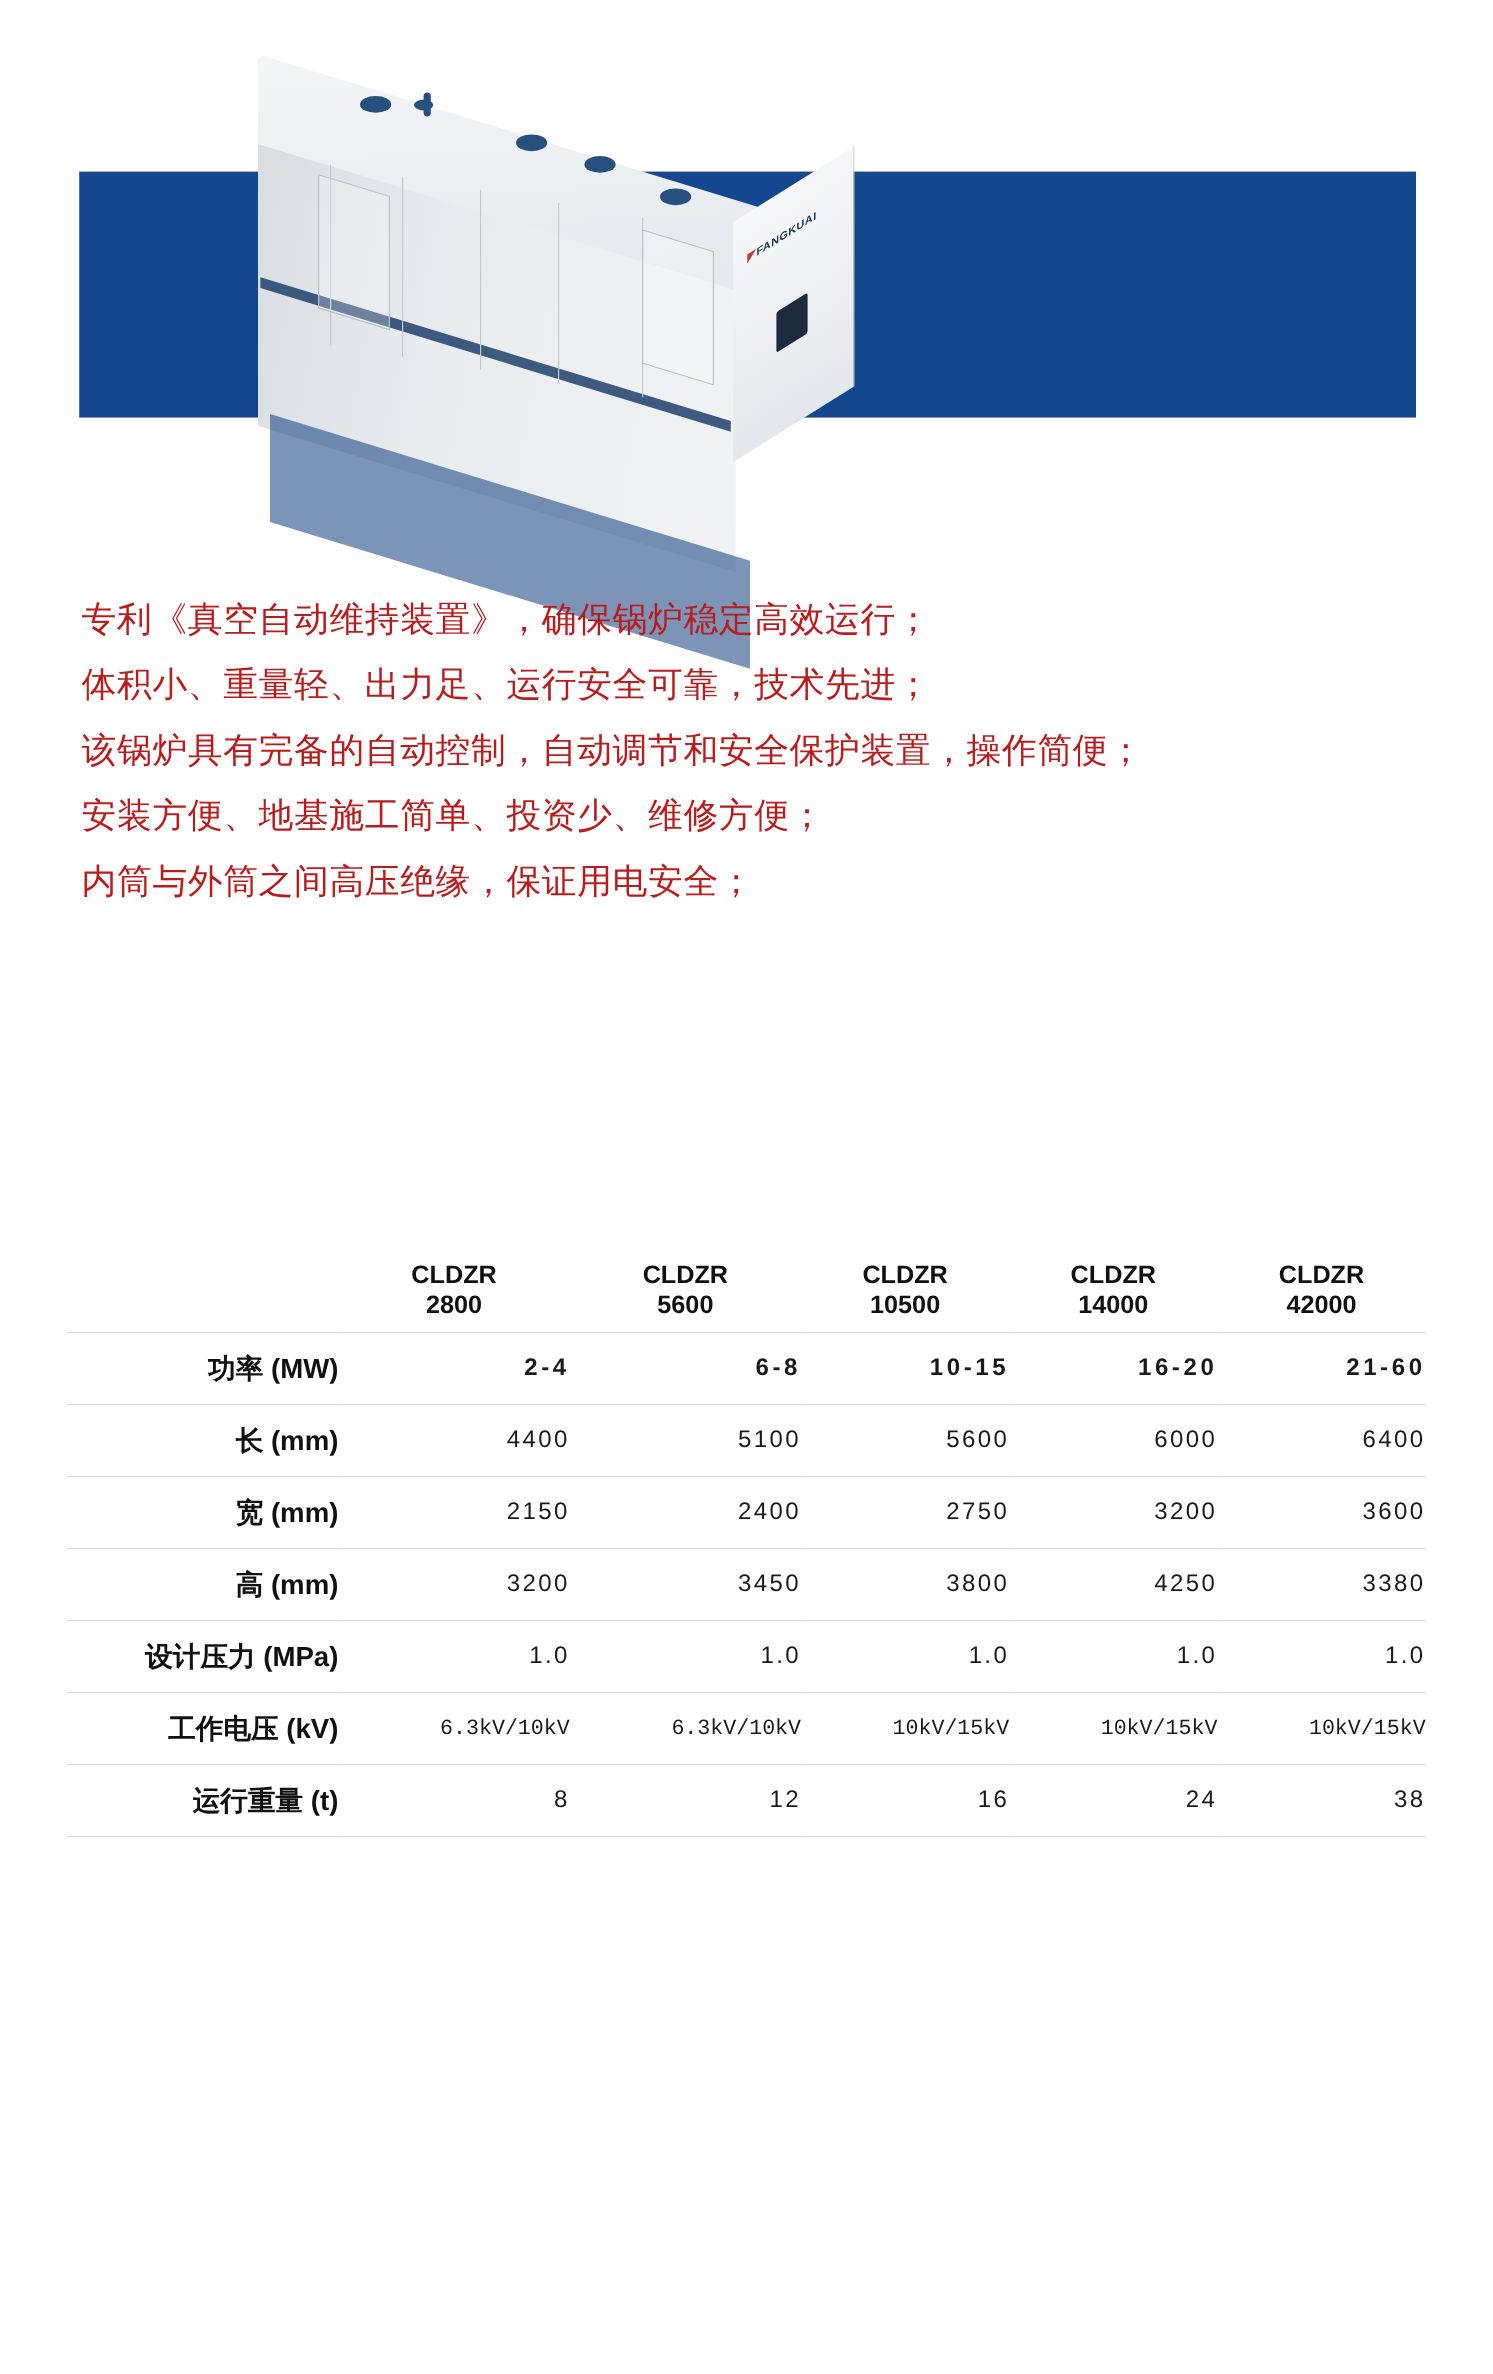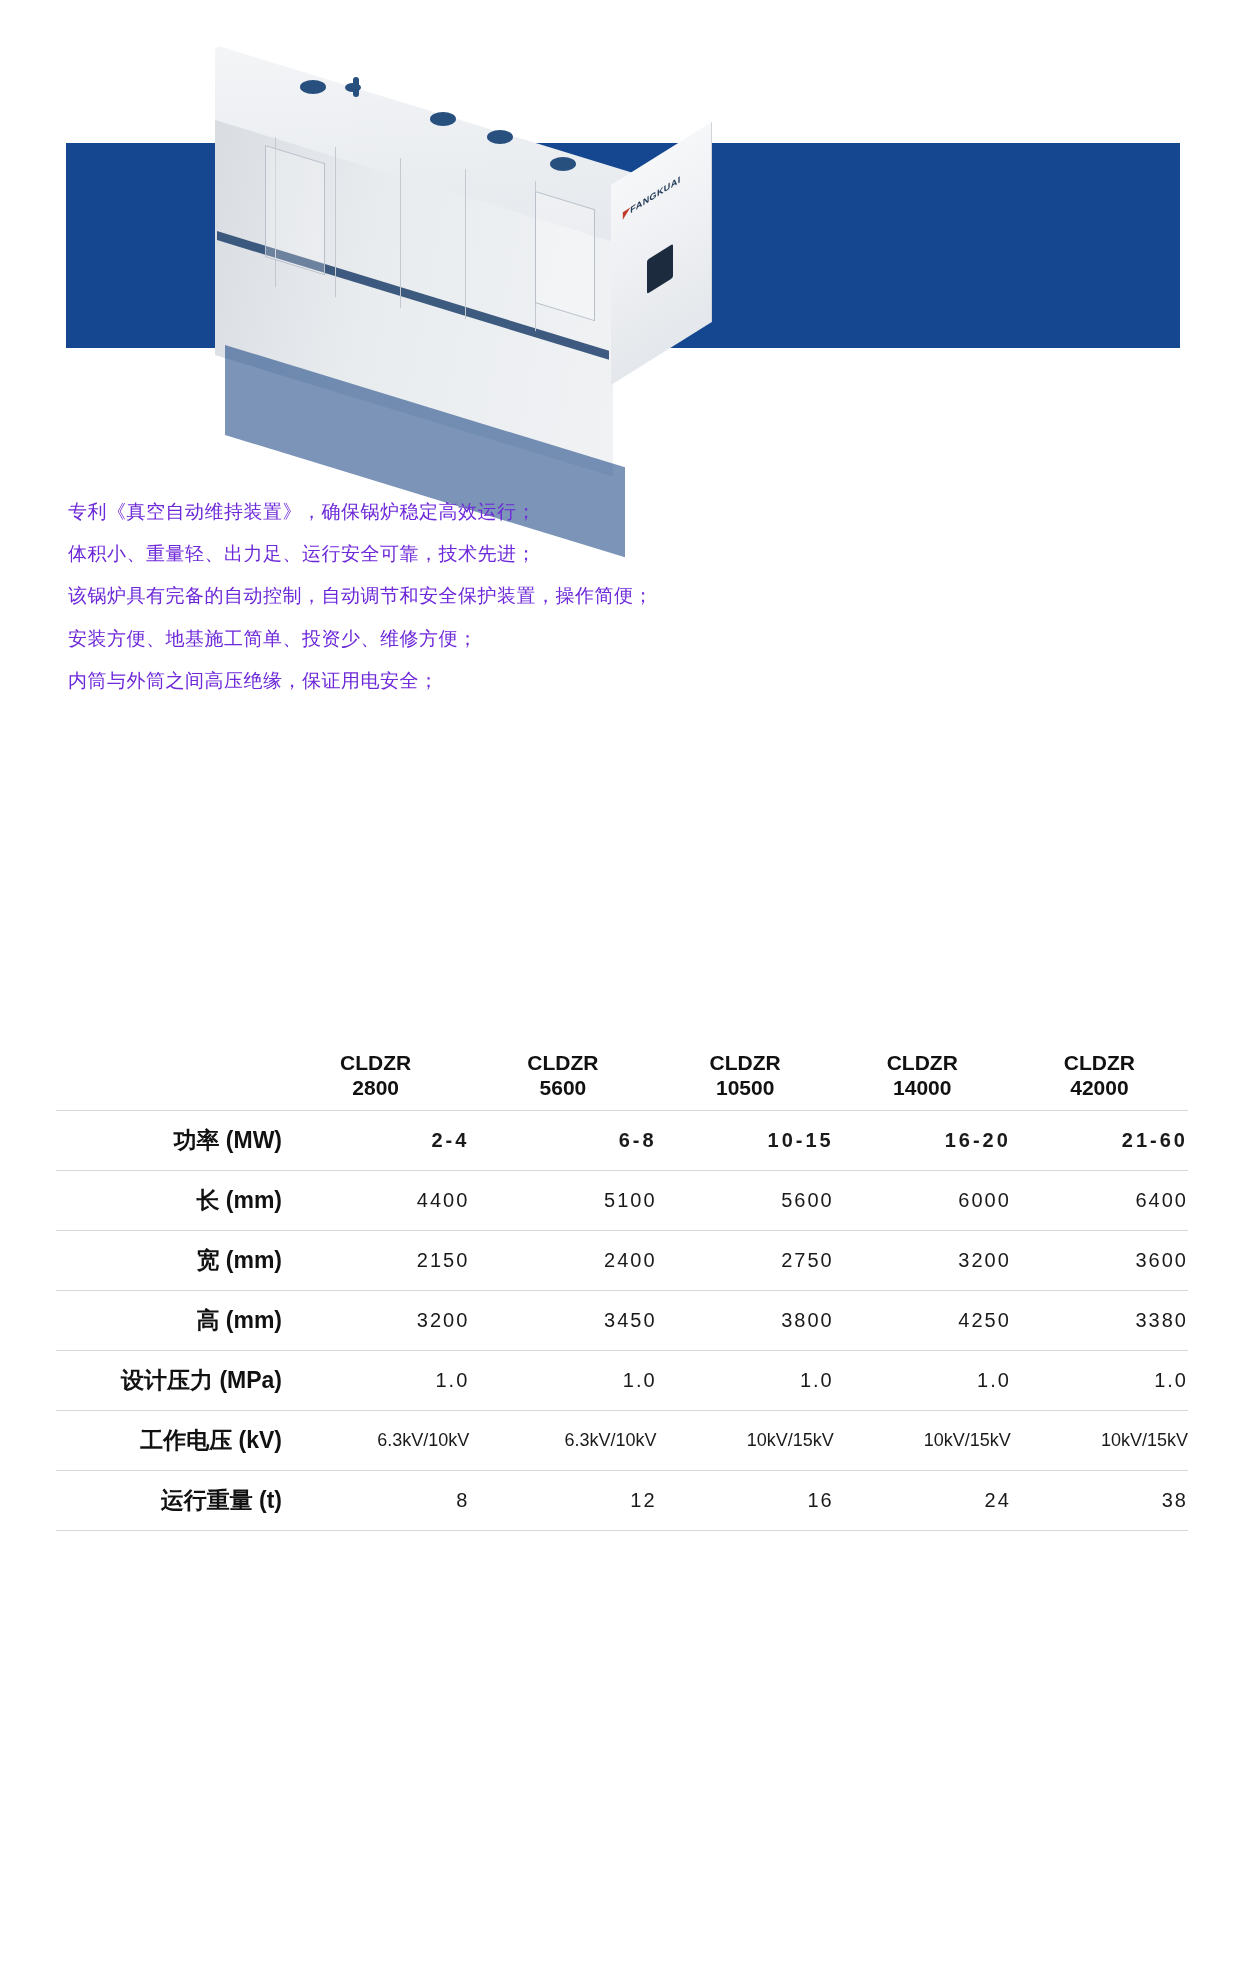--- a/index.html
+++ b/index.html
@@ -156,24 +156,24 @@
 
   
   .features {
     position: absolute;
     left: 68px;
     top: 500px;
     width: 1100px;
   }
   .features p {
     margin: 0 0 19px 0;
-    font-size: 19px;
+    font-size: 29px;
     line-height: 1.22;
     letter-spacing: .5px;
-    color: #6d28d9;
+    color: #b91c1c;
   }
 
   
   .spec-table {
     position: absolute;
     left: 56px;
     top: 1040px;
     width: 1132px;
     border-collapse: collapse;
   }
@@ -211,20 +211,21 @@
     color: #1a1a1a;
     letter-spacing: 2px;
   }
   .spec-table tbody tr.power td {
     font-weight: bold;
     letter-spacing: 3px;
   }
   .spec-table td.narrow {
     font-size: 18px;
     letter-spacing: 0px;
+    font-family: Liberation Mono, monospace;
   }
   .model-name { display: block; }
   .model-num { display: block; }
 </style>
 </head>
 <body>
 
 <div class="hero">
   <div class="hero-band"></div>
 

